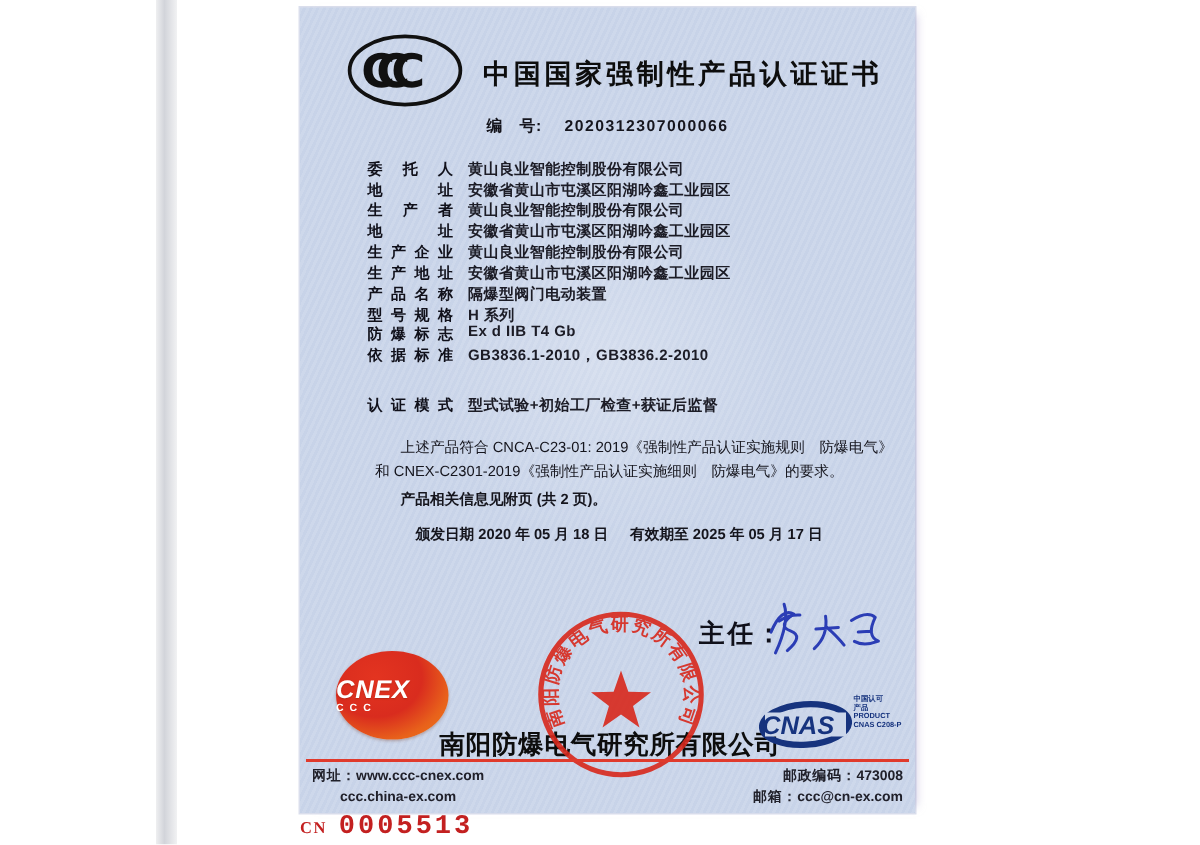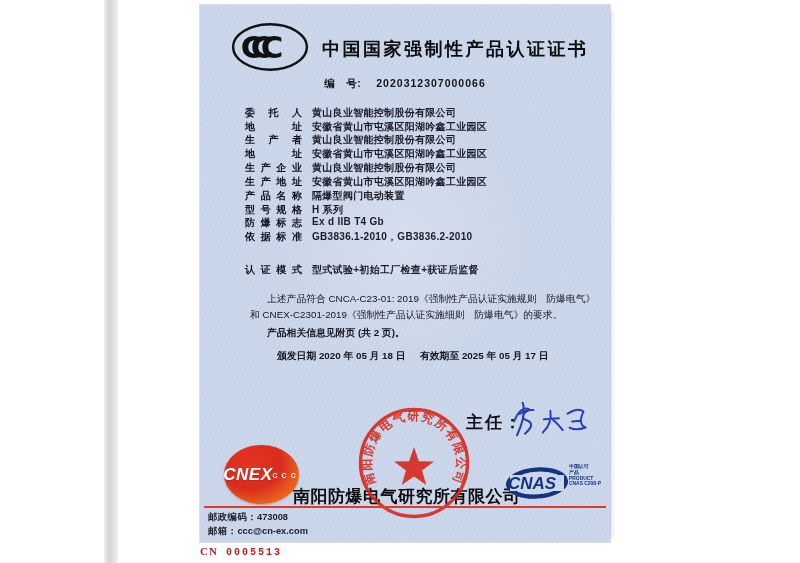--- a/index.html
+++ b/index.html
@@ -49,47 +49,47 @@
   .dates .valid{position:absolute;left:220px;white-space:nowrap;}
   .validity{position:absolute;left:67px;top:364px;font-size:9.8px;font-weight:bold;color:#15151d;white-space:nowrap;}
 
   .director{position:absolute;left:266px;top:406px;font-size:17px;font-weight:bold;
     color:#10101a;letter-spacing:2px;}
   .sig{position:absolute;left:306px;top:392px;width:86px;height:46px;transform:rotate(-4deg);}
 
   .issuer-name{position:absolute;left:93px;top:480px;font-size:17px;font-weight:bold;
     color:#0d0d0d;letter-spacing:.5px;white-space:nowrap;}
 
-  .cnex-logo{position:absolute;left:24px;top:440px;width:75px;height:59px;border-radius:50%;
+  .cnex-logo{position:absolute;left:24px;top:429px;width:75px;height:59px;border-radius:50%;
     background:radial-gradient(ellipse at 35% 30%, #e33420 0%, #d92c1e 45%, #e8611b 72%, #ef7e18 100%);
-    display:flex;flex-direction:row;align-items:center;justify-content:center;
+    display:flex;flex-direction:column;justify-content:center;
     box-shadow:0 1px 2px rgba(120,60,40,.35);}
   .cnex-main{color:#fff;font-weight:bold;font-size:17px;letter-spacing:.5px;
     font-style:italic;line-height:15px;text-shadow:0 1px 1px rgba(120,30,10,.4);}
   .cnex-sub{color:#fff;font-weight:bold;font-size:7px;letter-spacing:4px;margin-top:2px;}
 
   .stamp{position:absolute;left:156px;top:400px;width:116px;height:116px;opacity:.9;}
 
   .cnas{position:absolute;left:294px;top:456px;width:112px;height:44px;margin-left:12px;}
   .cnas-mark{position:absolute;left:0;top:2px;width:62px;height:40px;}
   .cnas-lines{position:absolute;left:63px;top:3px;color:#16337e;font-weight:bold;
     font-size:6px;line-height:7px;transform:scale(.82);transform-origin:left top;white-space:nowrap;}
 
   .red-line{position:absolute;left:4px;top:501px;width:402px;height:2px;background:#e03a2c;}
   .footer{position:absolute;left:0;top:506px;width:100%;display:flex;
     justify-content:space-between;padding:0 8px;box-sizing:border-box;
     font-size:9.3px;font-weight:bold;color:#20202a;line-height:13.5px;}
   .footer .c1 .l2{text-align:center;}
-  .footer .c3{text-align:left;}
+  .footer .c3{text-align:right;}
   .footer span.lab{letter-spacing:.5px;}
 
   .serial{position:absolute;left:200px;top:541px;color:#c32020;white-space:nowrap;}
   .serial .pre{font-family:"Liberation Serif",serif;font-size:11px;font-weight:bold;
     letter-spacing:1px;margin-right:8px;}
-  .serial .num{font-family:"Liberation Mono",monospace;font-size:10px;font-weight:bold;
+  .serial .num{font-family:"Liberation Mono",monospace;font-size:18px;font-weight:bold;
     letter-spacing:2px;}
 </style>
 </head>
 <body>
 
 <div class="scan-band"></div>
 
 <div class="cert">
 
   <div class="hdr">
@@ -219,20 +219,24 @@
     <div class="cnas-lines">
       <div>中国认可</div>
       <div>产品</div>
       <div>PRODUCT</div>
       <div>CNAS C208-P</div>
     </div>
   </div>
 
   <div class="red-line"></div>
   <div class="footer">
+    <div class="c1">
+      <div class="l1"><span class="lab">网址：</span><span>www.ccc-cnex.com</span></div>
+      <div class="l2">ccc.china-ex.com</div>
+    </div>
     <div class="c3">
       <div class="l1"><span class="lab">邮政编码：</span><span>473008</span></div>
       <div class="l2"><span class="lab">邮箱：</span><span>ccc@cn-ex.com</span></div>
     </div>
   </div>
 </div>
 
 <div class="serial">
   <span class="pre">CN</span><span class="num">0005513</span>
 </div>

